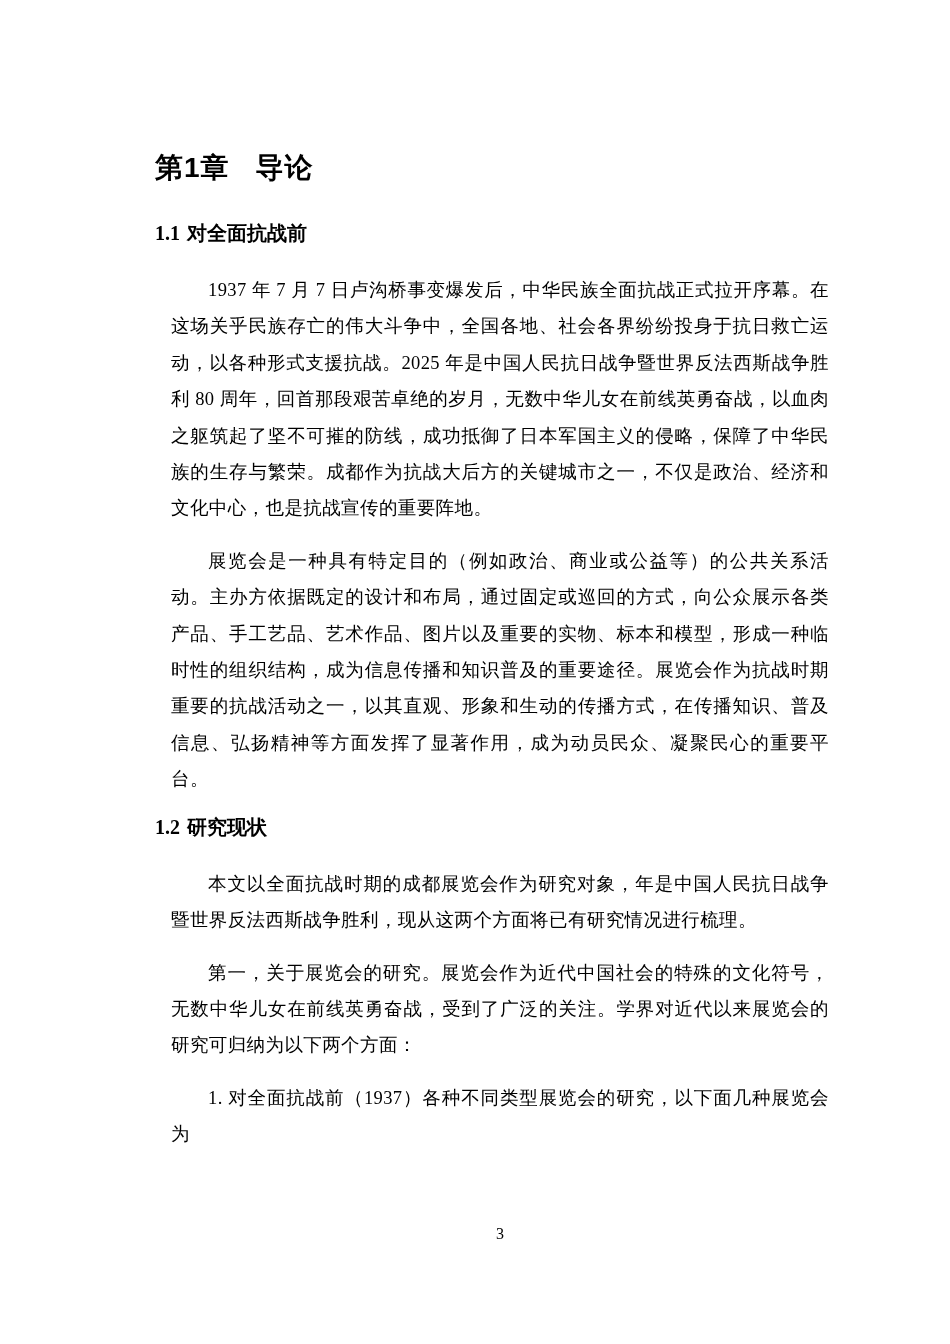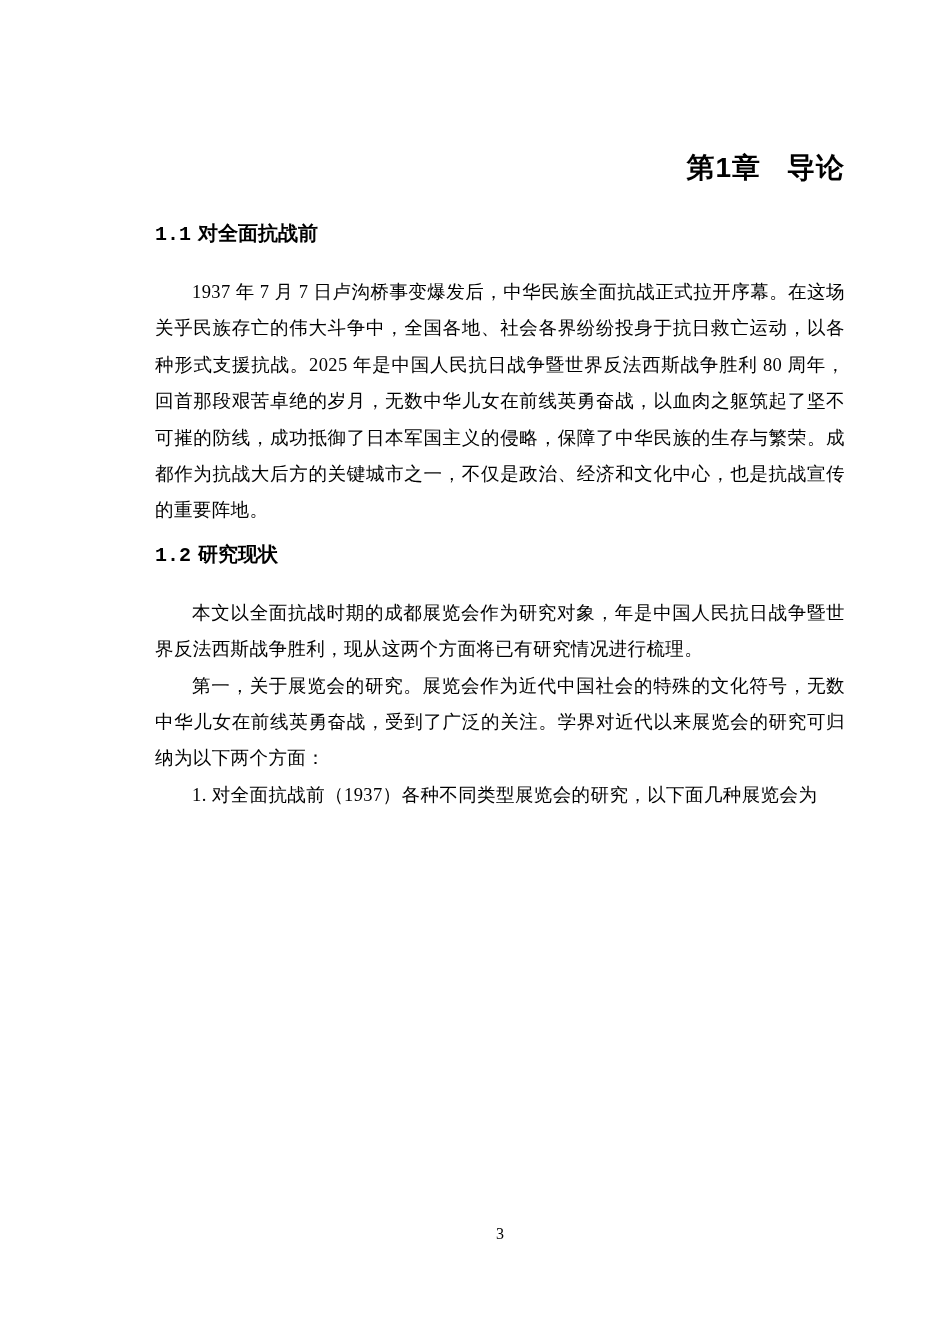--- a/index.html
+++ b/index.html
@@ -16,44 +16,44 @@
     padding: 0 105px 0 155px;
     color: #000000;
     overflow: hidden;
   }
   .chapter-title {
     margin: 150px 0 0 0;
     font-family: "Liberation Sans", "DejaVu Sans", sans-serif;
     font-weight: 700;
     font-size: 28px;
     line-height: 36px;
-    text-align: right;
+    text-align: left;
     letter-spacing: 1px;
   }
   .chapter-title .title-gap {
     display: inline-block;
     width: 26px;
   }
   .section-heading {
     font-size: 20px;
     line-height: 26px;
     margin: 34px 0 26px 0;
     font-weight: 700;
     font-family: "Liberation Sans", "DejaVu Sans", sans-serif;
   }
   .section-heading.second {
     margin-top: 12px;
   }
   .section-heading .sec-num {
-    font-family: Liberation Mono, monospace;
+    font-family: Liberation Serif, serif;
     font-weight: 700;
     margin-right: 7px;
   }
   .body-text p {
-    margin: 0;
+    margin: 16px;
     font-family: "Liberation Serif", "DejaVu Serif", serif;
     font-size: 18.5px;
     line-height: 36.4px;
     text-align: justify;
     text-indent: 2em;
     letter-spacing: 0.4px;
   }
   .page-footer {
     position: absolute;
     top: 1224px;
@@ -70,20 +70,21 @@
 <body>
 
 <div class="page">
 
   <h1 class="chapter-title"><span>第1章</span><span class="title-gap"></span><span>导论</span></h1>
 
   <h2 class="section-heading"><span class="sec-num">1.1</span><span>对全面抗战前</span></h2>
 
   <div class="body-text">
     <p>1937 年 7 月 7 日卢沟桥事变爆发后，中华民族全面抗战正式拉开序幕。在这场关乎民族存亡的伟大斗争中，全国各地、社会各界纷纷投身于抗日救亡运动，以各种形式支援抗战。2025 年是中国人民抗日战争暨世界反法西斯战争胜利 80 周年，回首那段艰苦卓绝的岁月，无数中华儿女在前线英勇奋战，以血肉之躯筑起了坚不可摧的防线，成功抵御了日本军国主义的侵略，保障了中华民族的生存与繁荣。成都作为抗战大后方的关键城市之一，不仅是政治、经济和文化中心，也是抗战宣传的重要阵地。</p>
+    <p>展览会是一种具有特定目的（例如政治、商业或公益等）的公共关系活动。主办方依据既定的设计和布局，通过固定或巡回的方式，向公众展示各类产品、手工艺品、艺术作品、图片以及重要的实物、标本和模型，形成一种临时性的组织结构，成为信息传播和知识普及的重要途径。展览会作为抗战时期重要的抗战活动之一，以其直观、形象和生动的传播方式，在传播知识、普及信息、弘扬精神等方面发挥了显著作用，成为动员民众、凝聚民心的重要平台。</p>
   </div>
 
   <h2 class="section-heading second"><span class="sec-num">1.2</span><span>研究现状</span></h2>
 
   <div class="body-text">
     <p>本文以全面抗战时期的成都展览会作为研究对象，年是中国人民抗日战争暨世界反法西斯战争胜利，现从这两个方面将已有研究情况进行梳理。</p>
     <p>第一，关于展览会的研究。展览会作为近代中国社会的特殊的文化符号，无数中华儿女在前线英勇奋战，受到了广泛的关注。学界对近代以来展览会的研究可归纳为以下两个方面：</p>
     <p>1. 对全面抗战前（1937）各种不同类型展览会的研究，以下面几种展览会为</p>
   </div>
 

